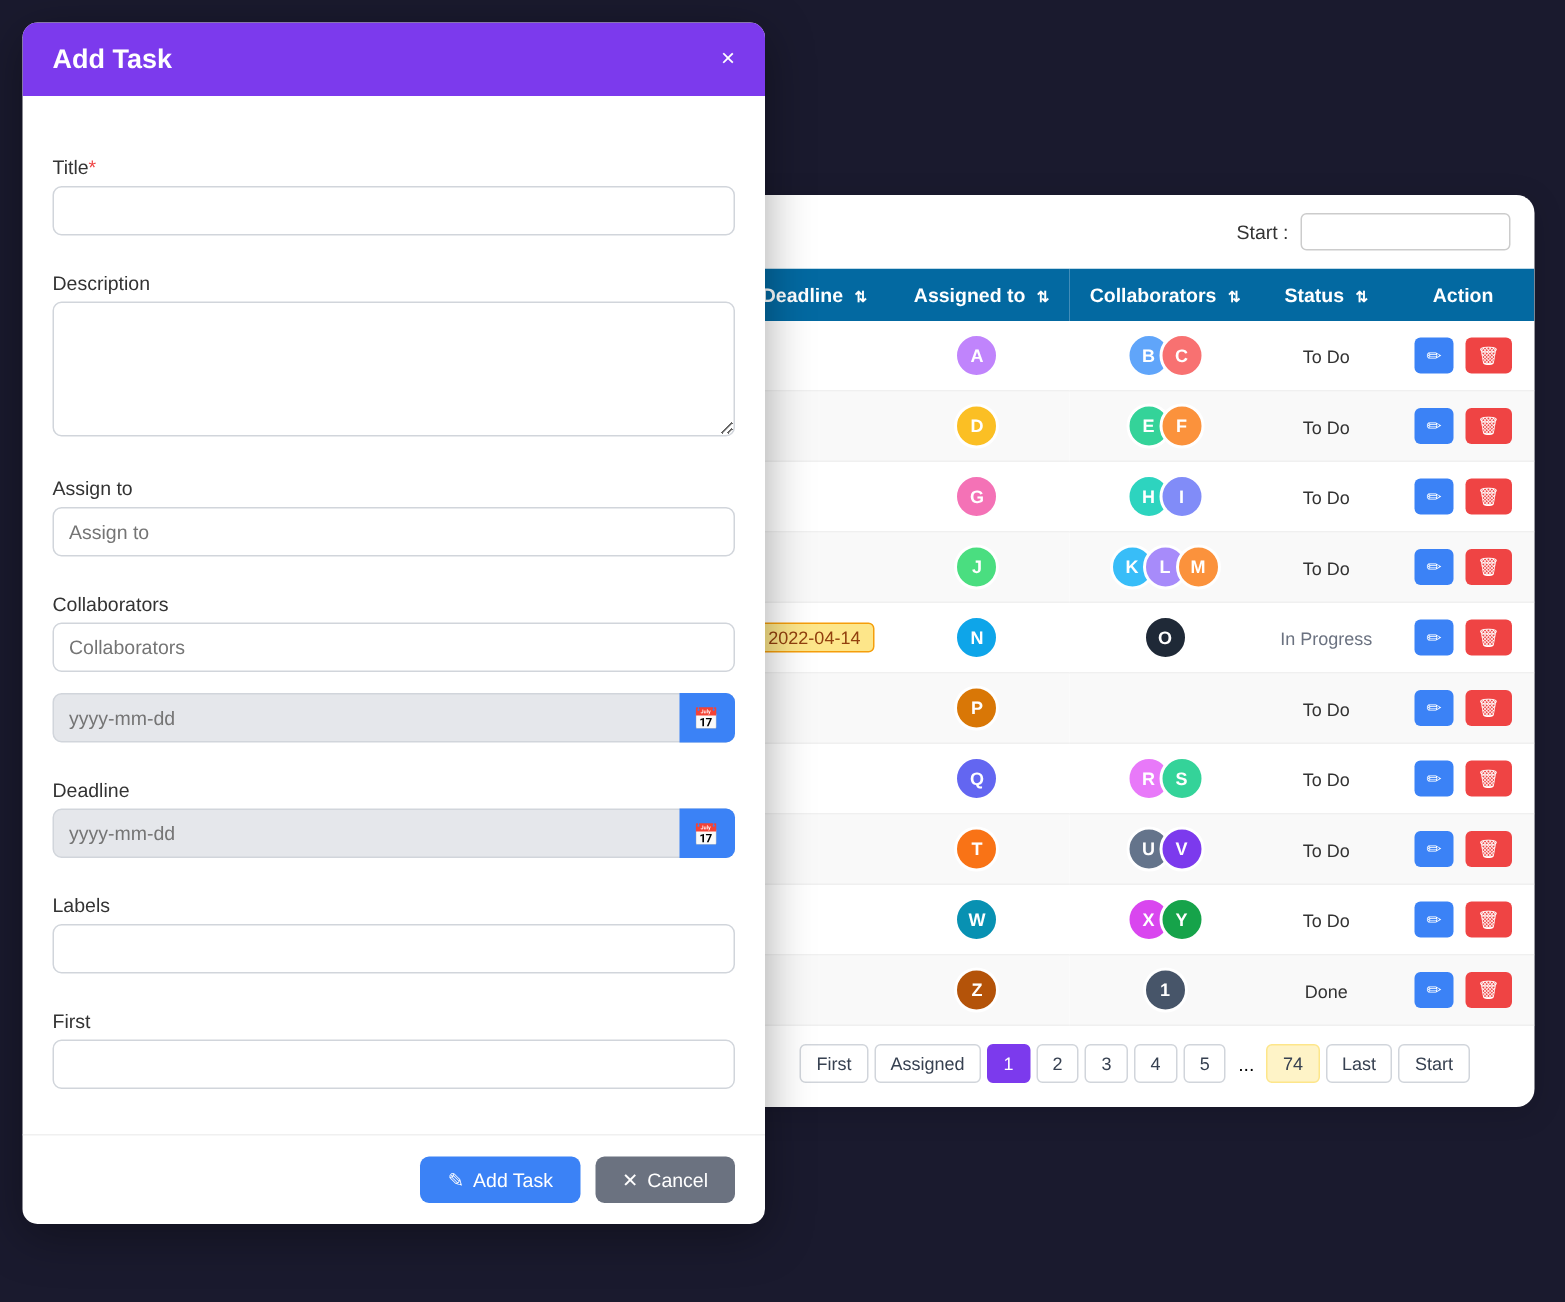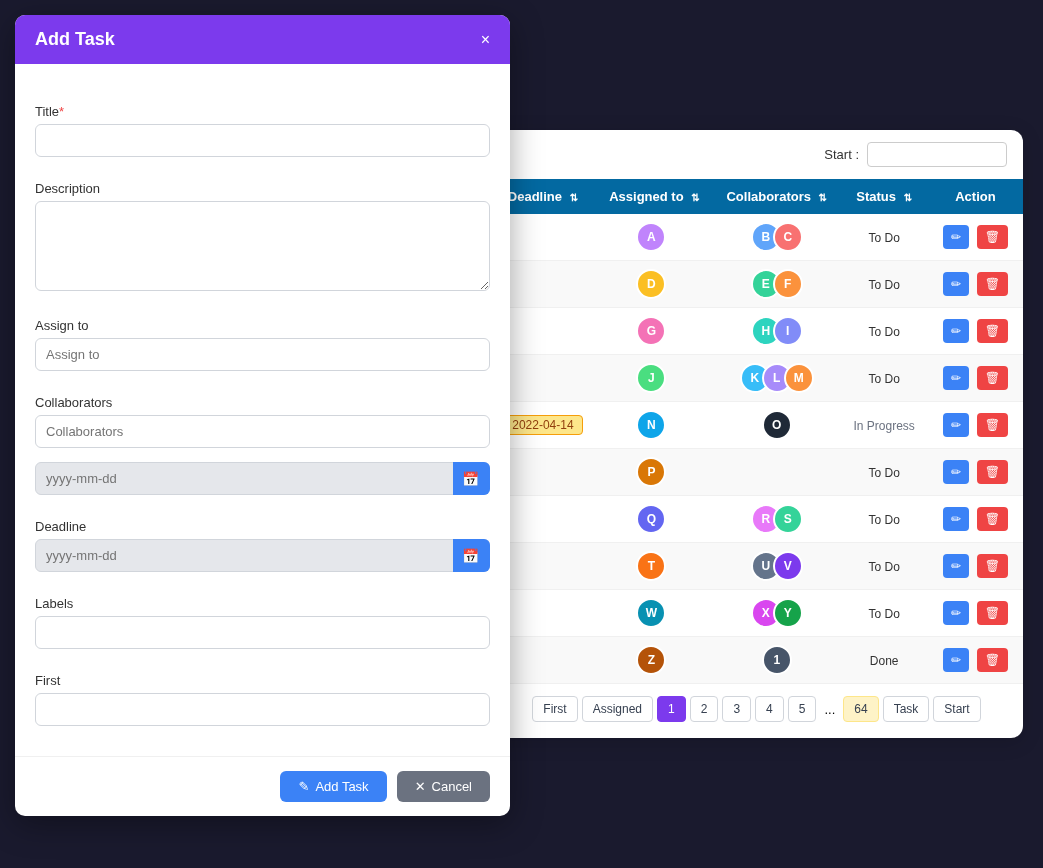--- a/index.html
+++ b/index.html
@@ -546,22 +546,22 @@
 
   <div class="pagination">
     <button class="page-btn">First</button>
     <button class="page-btn">Assigned</button>
     <button class="page-btn active">1</button>
     <button class="page-btn">2</button>
     <button class="page-btn">3</button>
     <button class="page-btn">4</button>
     <button class="page-btn">5</button>
     <span style="padding:0 4px;">...</span>
-    <button class="page-btn light">64</button>
-    <button class="page-btn">Task</button>
+    <button class="page-btn light">74</button>
+    <button class="page-btn">Last</button>
     <button class="page-btn">Start</button>
   </div>
 </div>
 
 <div class="modal-overlay">
   <div class="modal">
     <div class="modal-header">
       <span>Add Task</span>
       <button class="modal-close">×</button>
     </div>

